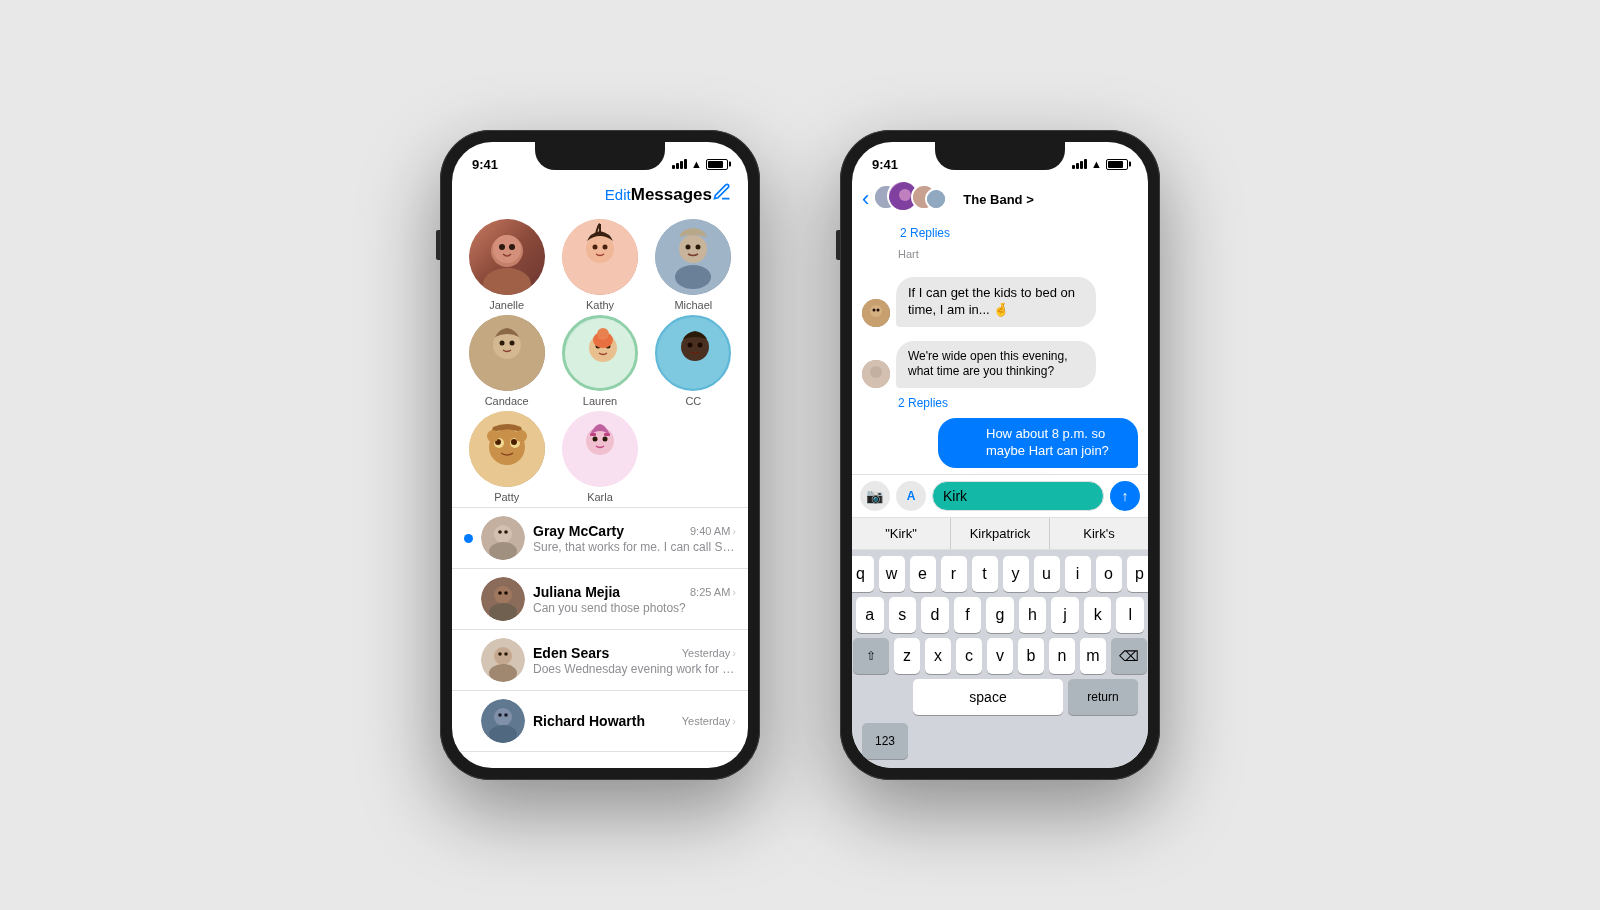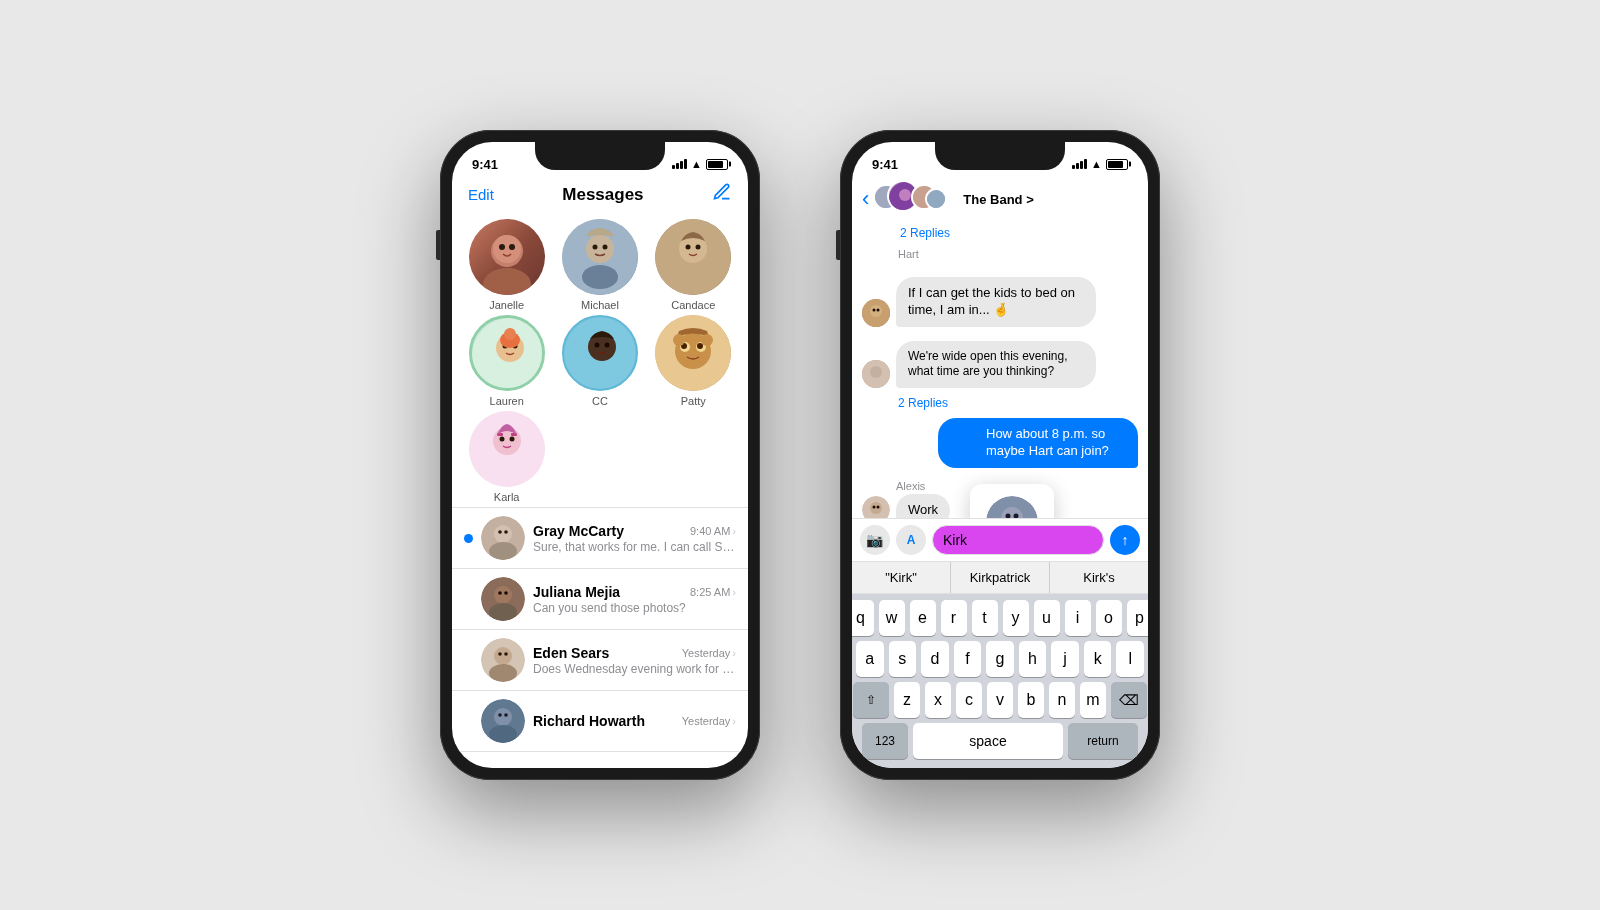--- a/index.html
+++ b/index.html
@@ -101,21 +101,21 @@
     .battery-fill {
       background: #000;
       height: 100%;
       width: 85%;
       border-radius: 1px;
     }
 
     
     .p1-nav {
       display: flex;
-      justify-content: space-between;
+      justify-content: flex-end;
       align-items: center;
       padding: 4px 16px 8px;
     }
     .p1-nav .edit-btn {
       color: #007aff;
       font-size: 15px;
     }
     .p1-nav .title {
       font-size: 17px;
       font-weight: 700;
@@ -340,21 +340,21 @@
       font-size: 14px;
       flex-shrink: 0;
     }
     .input-field {
       flex: 1;
       height: 30px;
       border: 1px solid #e0e0e0;
       border-radius: 15px;
       padding: 1px 10px;
       font-size: 14px;
-      background: #d946ef;
+      background: #14b8a6;
       display: flex;
       align-items: center;
       color: #000;
     }
     .input-send {
       width: 30px;
       height: 30px;
       border-radius: 50%;
       background: #007aff;
       display: flex;
@@ -493,20 +493,34 @@
               <ellipse cx="38" cy="65" rx="24" ry="16" fill="#a06048"></ellipse>
               <circle cx="38" cy="30" r="14" fill="#d4907a"></circle>
               <circle cx="33" cy="28" r="3" fill="#2a1a10"></circle>
               <circle cx="43" cy="28" r="3" fill="#2a1a10"></circle>
               <path d="M34 35 Q38 39 42 35" stroke="#8b4030" stroke-width="1.5" fill="none"></path>
             </svg>
           </div>
           <span class="avatar-label">Janelle</span>
         </div>
 
+        <div class="avatar-item">
+          <div class="avatar-circle av-kathy">
+            <svg width="76" height="76" viewBox="0 0 76 76">
+              <circle cx="38" cy="38" r="38" fill="#f4c5b0"></circle>
+              <circle cx="38" cy="30" r="14" fill="#f0b898"></circle>
+              <circle cx="33" cy="28" r="2.5" fill="#4a2010"></circle>
+              <circle cx="43" cy="28" r="2.5" fill="#4a2010"></circle>
+              <path d="M34 35 Q38 38 42 35" stroke="#9a4030" stroke-width="1.5" fill="none"></path>
+              <path d="M25 22 Q38 12 51 22 Q48 14 38 12 Q28 14 25 22Z" fill="#3a2010"></path>
+              <path d="M38 14 L38 5 M34 15 Q36 6 38 5" stroke="#3a2010" stroke-width="2" fill="none"></path>
+            </svg>
+          </div>
+          <span class="avatar-label">Kathy</span>
+        </div>
 
         <div class="avatar-item">
           <div class="avatar-circle av-michael">
             <svg width="76" height="76" viewBox="0 0 76 76">
               <circle cx="38" cy="38" r="38" fill="#a0b4c8"></circle>
               <circle cx="38" cy="30" r="14" fill="#c8b49a"></circle>
               <circle cx="33" cy="28" r="2.5" fill="#2a1a0a"></circle>
               <circle cx="43" cy="28" r="2.5" fill="#2a1a0a"></circle>
               <path d="M33 35 Q38 38 43 35" stroke="#7a4030" stroke-width="1.5" fill="none"></path>
               <path d="M24 18 Q38 14 52 18 Q50 10 38 9 Q26 10 24 18Z" fill="#b8a88a"></path>
@@ -844,21 +858,21 @@
           <div class="kb-key">x</div>
           <div class="kb-key">c</div>
           <div class="kb-key">v</div>
           <div class="kb-key">b</div>
           <div class="kb-key">n</div>
           <div class="kb-key">m</div>
           <div class="kb-key wide del">⌫</div>
         </div>
 
         <div class="kb-row">
-          <div class="kb-key num" style="min-width:40px; max-width:46px; font-size:12px;">123</div>
+          <div class="kb-key num" style="min-width:40px; max-width:46px; font-size:12px;margin-top:44px;">123</div>
           <div class="kb-key space">space</div>
           <div class="kb-key return-key" style="min-width:62px; max-width:70px; font-size:12px;">return</div>
         </div>
       </div>
     </div>
   </div>
 
 </div>
 
 </body></html>

